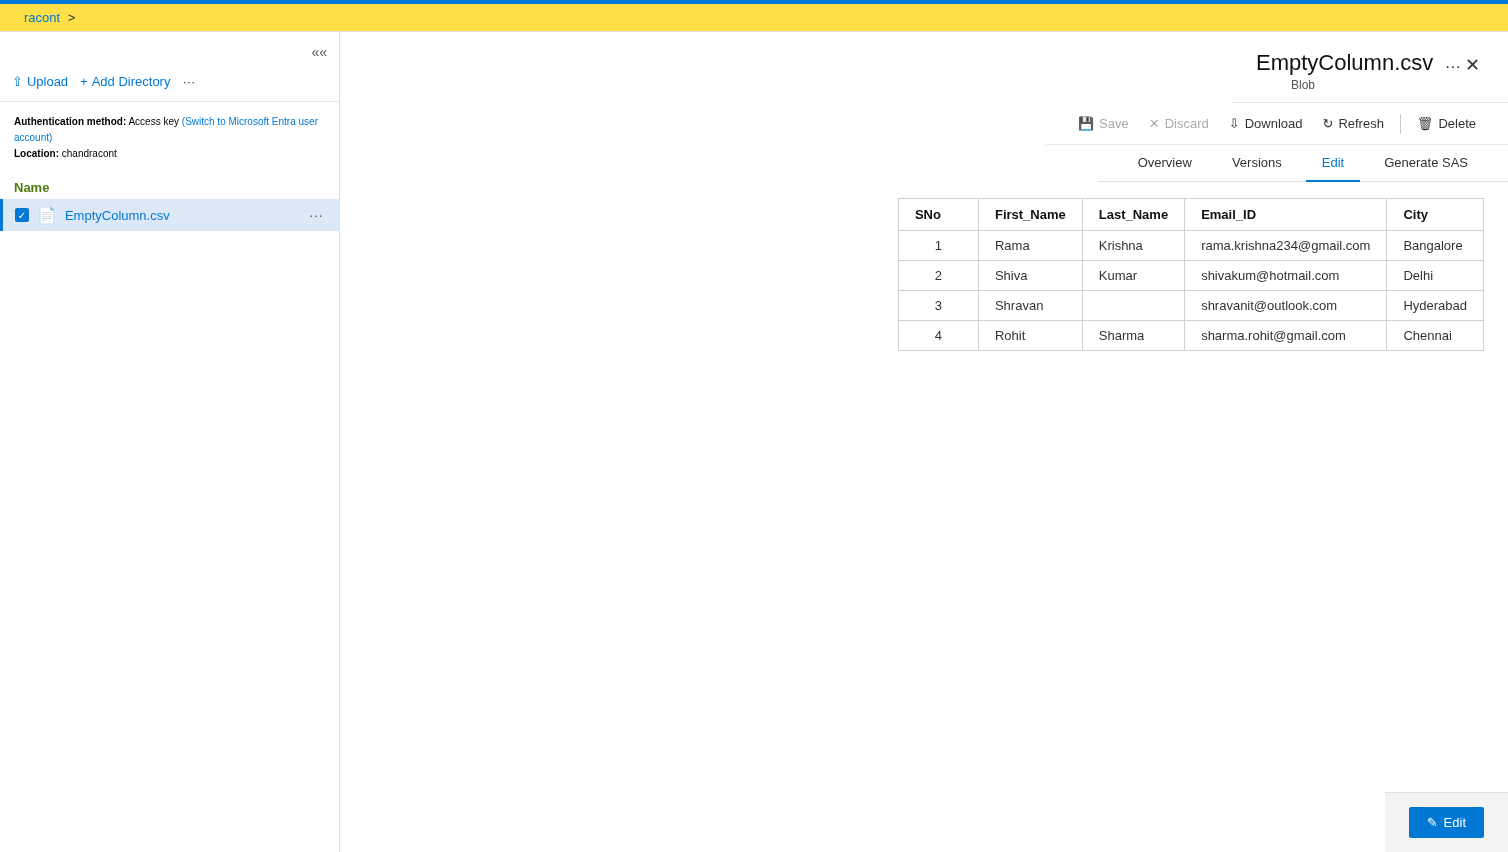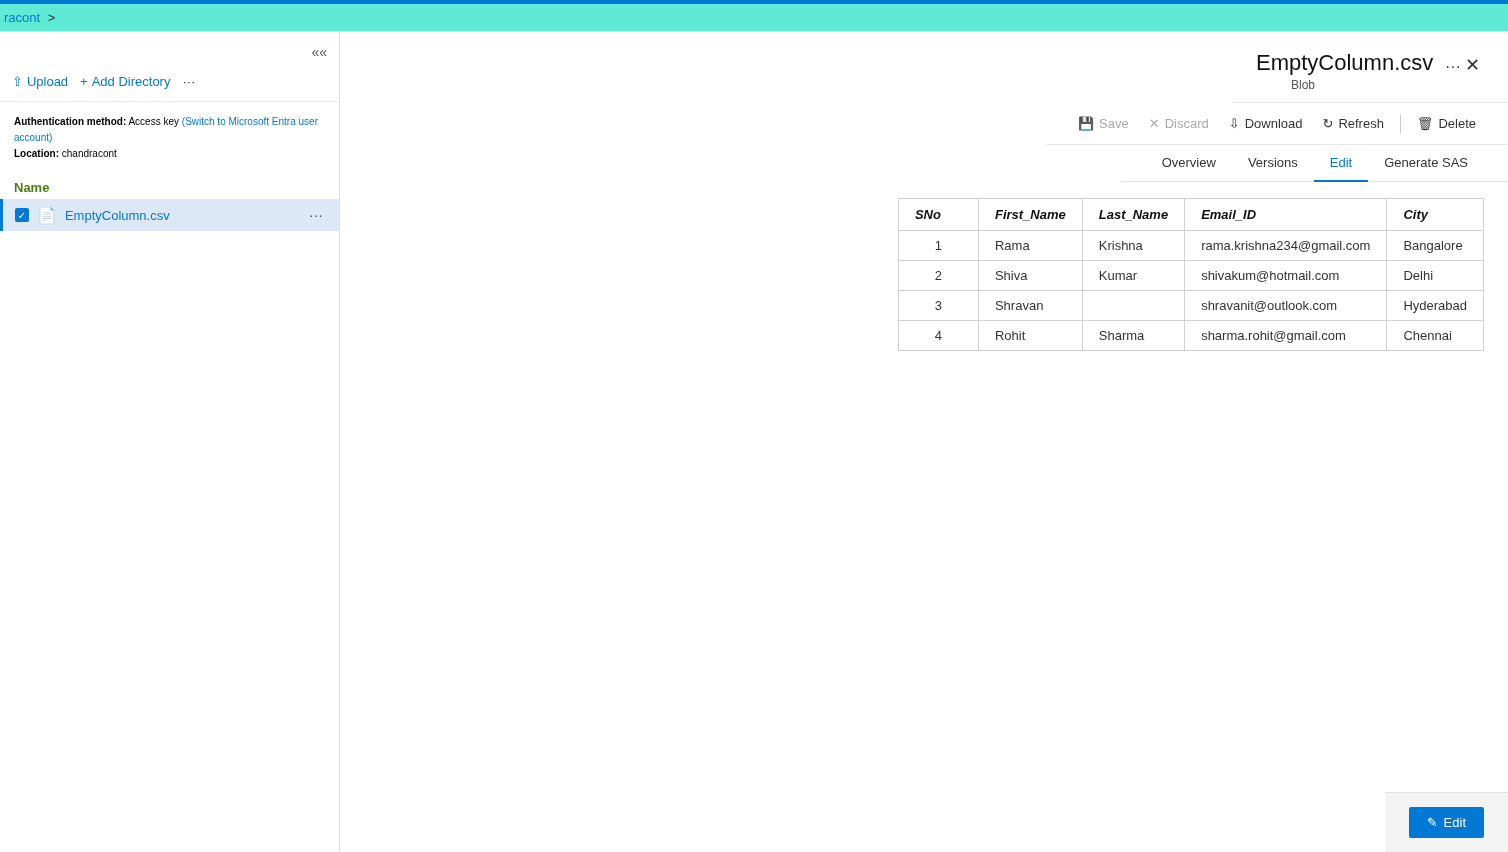--- a/index.html
+++ b/index.html
@@ -5,25 +5,25 @@
     * { box-sizing: border-box; margin: 0; padding: 0; }
     body { font-family: 'Segoe UI', Arial, sans-serif; font-size: 13px; background: #f3f3f3; display: flex; flex-direction: column; height: 852px; overflow: hidden; }
 
     
     .top-bar {
       height: 4px;
       background: #0078d4;
     }
 
     .breadcrumb {
-      padding: 6px 0;
+      padding: 6px 20px;
       font-size: 13px;
       color: #0078d4;
       cursor: pointer;
-      background: #5eead4;
+      background: #fde047;
       border-bottom: 1px solid #e0e0e0;
     }
     .breadcrumb span { color: #333; margin-left: 4px; }
 
     .main-layout {
       display: flex;
       flex: 1;
       overflow: hidden;
     }
 
@@ -239,21 +239,21 @@
       height: 20px;
       background: #ccc;
       margin: 0 4px;
     }
 
     
     .panel-tabs {
       display: flex;
       padding: 0 24px;
       border-bottom: 1px solid #e0e0e0;
-      gap: 0;
+      gap: 8px;
     }
     .tab-item {
       padding: 10px 16px;
       cursor: pointer;
       font-size: 13px;
       color: #333;
       border-bottom: 2px solid transparent;
       margin-bottom: -1px;
     }
     .tab-item.active {
@@ -274,21 +274,20 @@
       width: auto;
     }
     .csv-table th {
       background: #fff;
       border: 1px solid #d0d0d0;
       padding: 8px 16px;
       text-align: left;
       font-weight: 600;
       color: #111;
       min-width: 80px;
-      font-style: italic;
     }
     .csv-table td {
       border: 1px solid #d0d0d0;
       padding: 7px 16px;
       color: #333;
     }
     .csv-table tr:nth-child(odd) td { background: #fff; }
     .csv-table tr:nth-child(even) td { background: #fff; }
 
     .row-num {

